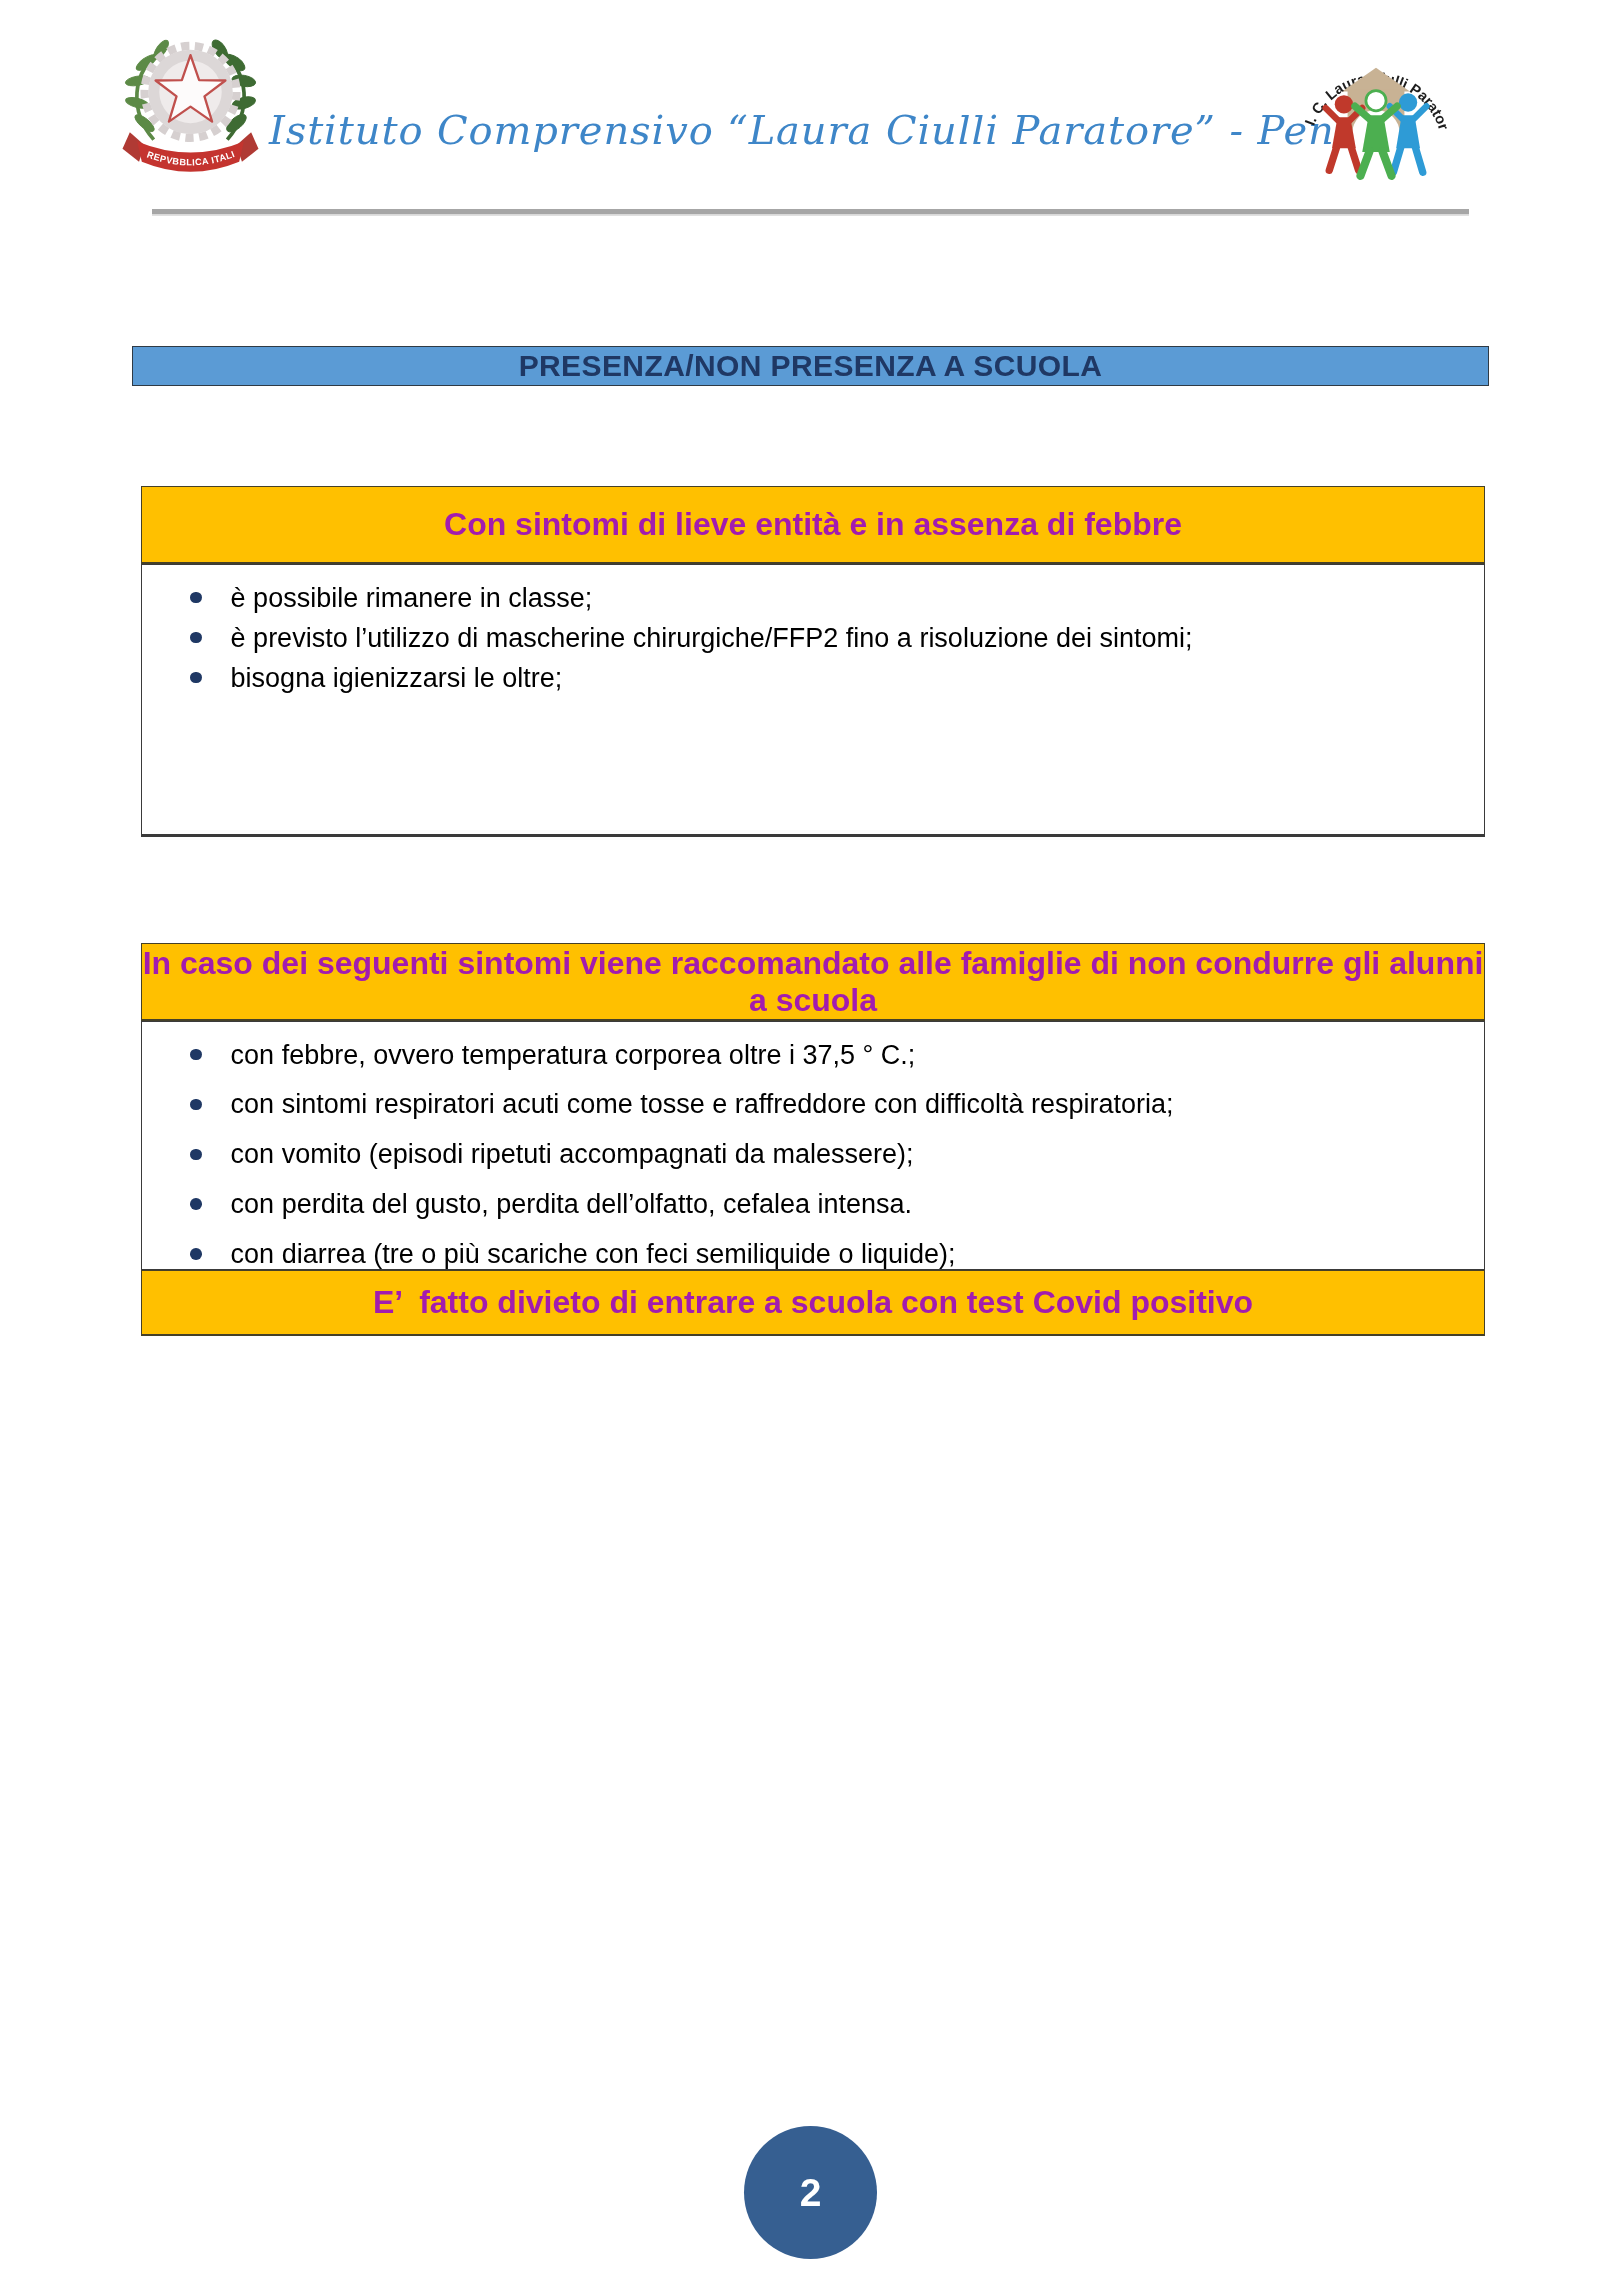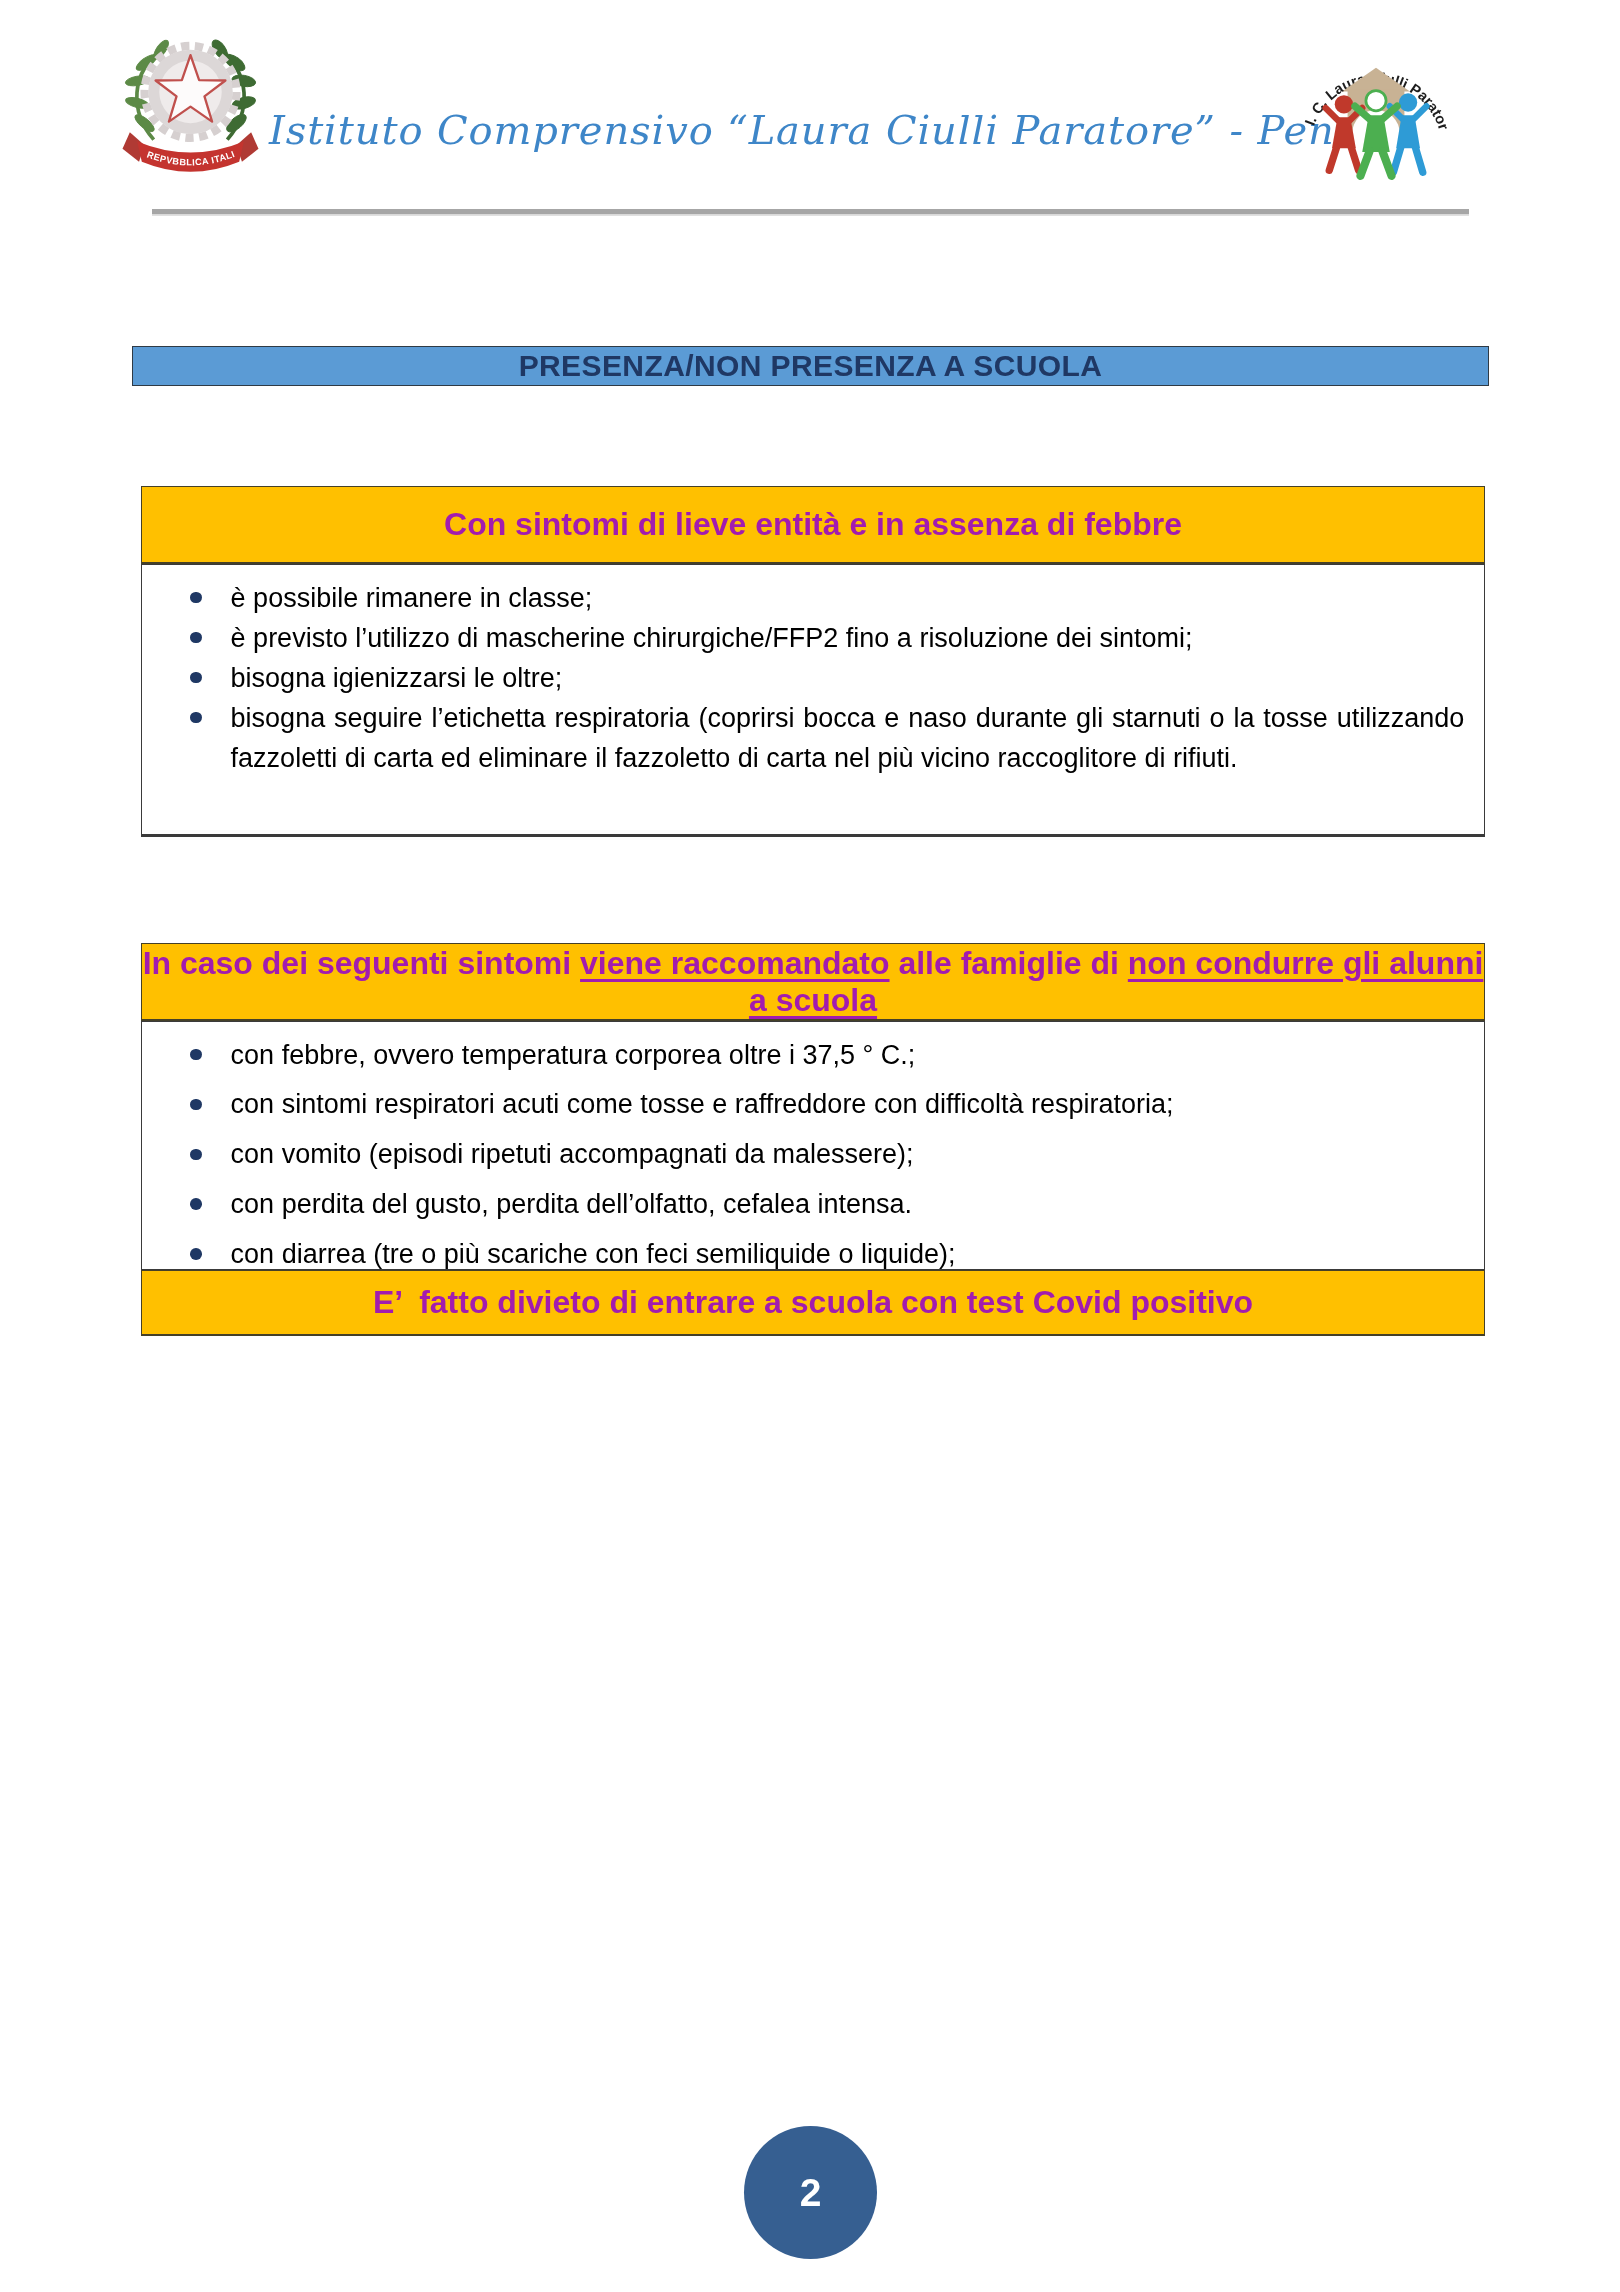--- a/index.html
+++ b/index.html
@@ -85,21 +85,20 @@
   .dot{
     flex:0 0 auto;
     width:11.6px;height:11.6px;border-radius:50%;
     background:#1F3864;
     margin:14.3px 29px 0 25px;
   }
   .bullet-text{flex:1 1 auto;padding-right:7.2px;}
   li.justify .bullet-text{text-align:justify;}
 
   .u{
-    text-decoration:underline;
     text-decoration-thickness:2.7px;
     text-underline-offset:5.4px;
   }
 
   
   .page-circle{
     position:absolute;left:744px;top:2126px;width:133px;height:133px;
     border-radius:50%;
     background:#365F91;
     display:flex;align-items:center;justify-content:center;
@@ -203,24 +202,20 @@
         <span class="bullet-text">è possibile rimanere in classe;</span>
       </li>
       <li>
         <span class="dot"></span>
         <span class="bullet-text">è previsto l’utilizzo di mascherine chirurgiche/FFP2 fino a risoluzione dei sintomi;</span>
       </li>
       <li>
         <span class="dot"></span>
         <span class="bullet-text">bisogna igienizzarsi le oltre;</span>
       </li>
-      <li class="justify">
-        <span class="dot"></span>
-        <span class="bullet-text">bisogna seguire l’etichetta respiratoria (coprirsi bocca e naso durante gli starnuti o la tosse utilizzando fazzoletti di carta ed eliminare il fazzoletto di carta nel più vicino raccoglitore di rifiuti.</span>
-      </li>
     </ul>
   </div>
 
   <div class="banner-yellow sec2-header">
     <span class="label"><span>In caso dei seguenti sintomi </span><span class="u">viene raccomandato</span><span> alle famiglie di </span><span class="u">non condurre gli alunni a scuola</span></span>
   </div>
   <div class="sec2-box">
     <ul class="bullets">
       <li>
         <span class="dot"></span>

